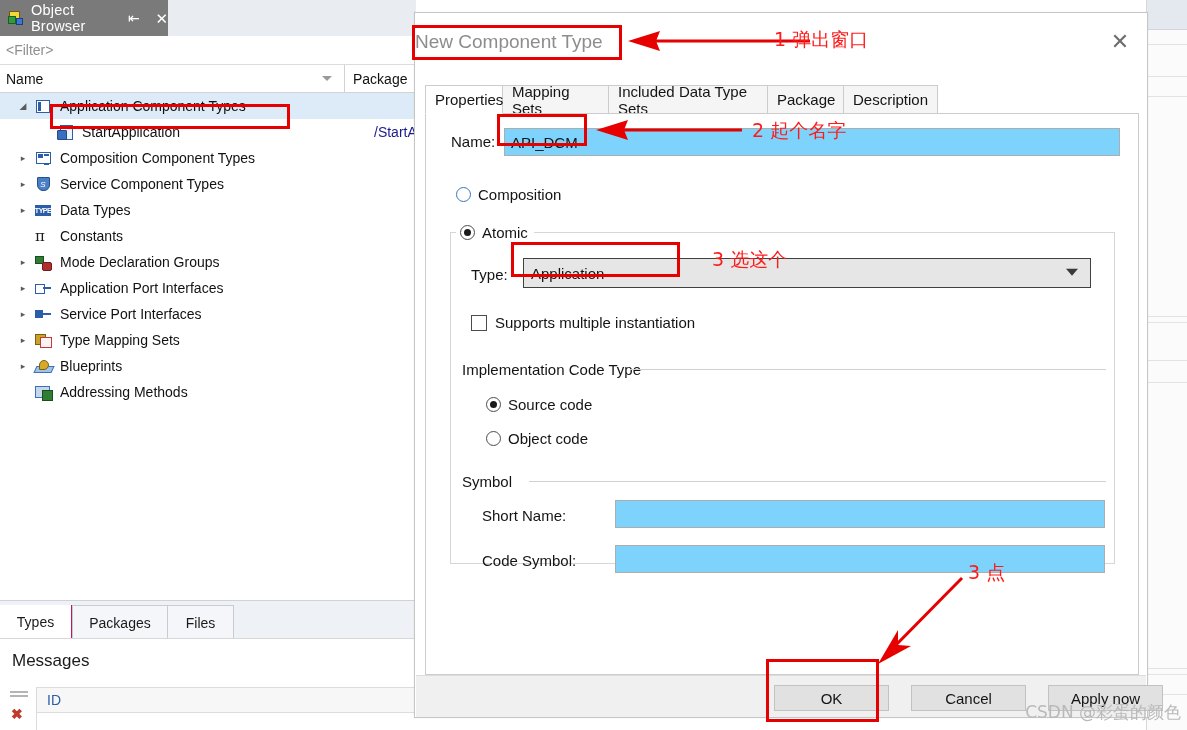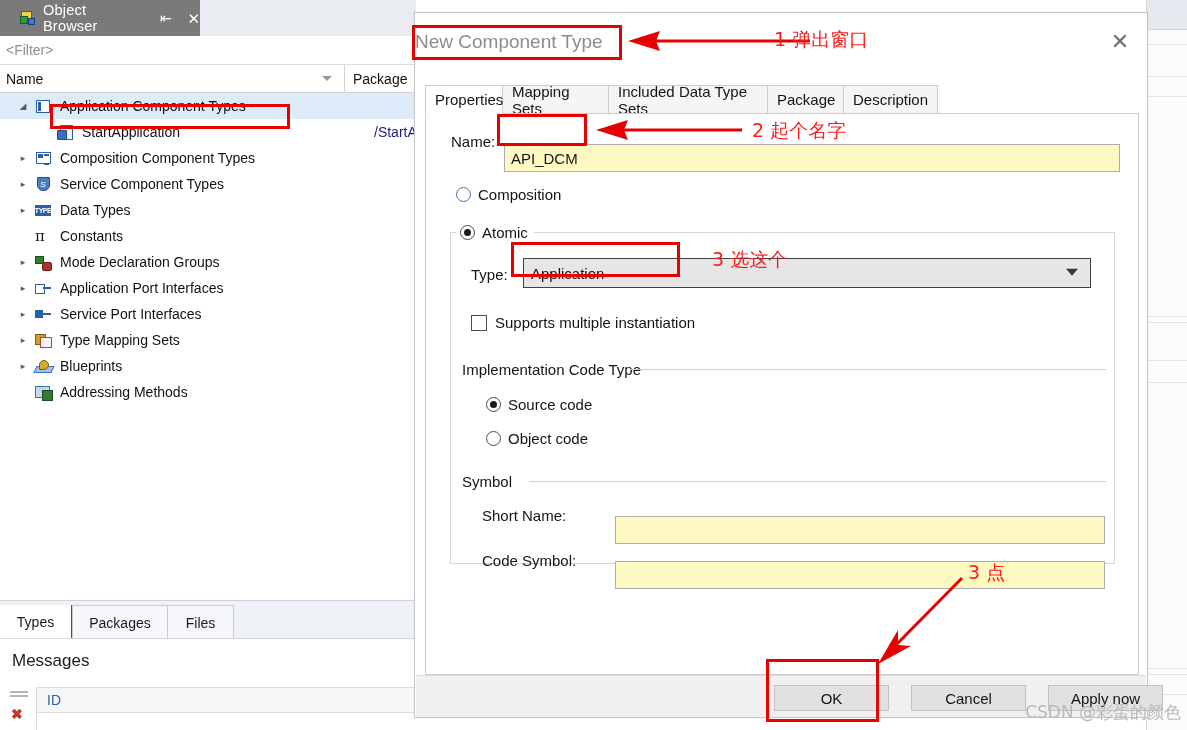--- a/index.html
+++ b/index.html
@@ -22,23 +22,23 @@
   .bg-right .hl { position: absolute; left: 0; right: 0; height: 1px; background: #e3e3e3; }
   .bg-right .tabstrip { position:absolute; left:0; right:0; top:0; height:30px; background:#e4e9f0; border-bottom:1px solid #cfd6e0;}
 
   
   .ob-panel { position: absolute; left: 0; top: 0; width: 416px; height: 600px; background: #ffffff; }
   .ob-tabbar {
     position: absolute; left: 0; top: 0; width: 416px; height: 36px;
     background: #e9edf2;
   }
   .ob-tab {
-    position: absolute; left: 0; top: 0; width: 200px; height: 36px;
+    position: absolute; left: 0; top: 0; width: 168px; height: 36px;
     background: #7a7a7a; color: #ffffff;
-    display: flex; align-items: center; padding-left: 20px; gap: 6px;
+    display: flex; align-items: center; padding-left: 8px; gap: 6px;
   }
   .ob-tab .title { font-size: 14.5px; letter-spacing: .2px; }
   .ob-icon-app {
     width: 17px; height: 15px; position: relative; flex: none;
   }
   .ob-icon-app .sq1 { position:absolute; left:1px; top:0px; width:11px; height:11px; background:#f2d73b; border:1px solid #6f5b12;}
   .ob-icon-app .sq2 { position:absolute; left:0px; top:5px; width:8px; height:8px; background:#2f9c3a; border:1px solid #1d5c24;}
   .ob-icon-app .sq3 { position:absolute; left:8px; top:7px; width:7px; height:7px; background:#3b76d8; border:1px solid #1e3f79;}
   .ob-pin, .ob-close { color:#ffffff; font-size:14px; line-height:1; cursor:pointer; }
   .ob-pin { margin-left: 12px; transform: scaleX(-1); }
@@ -135,22 +135,22 @@
   }
   .tab.active { background:#ffffff; border-bottom:1px solid #ffffff; z-index:2; }
 
   .tabpage {
     position:absolute; left:10px; top:100px; width:714px; height:562px;
     background:#ffffff; border:1px solid #cccccc;
   }
 
   .lbl { position:absolute; font-size:15px; color:#141414; }
   .txtfield {
-    position:absolute; background:#fef9c3; border:1px solid #adadad;
-    font-size:15px; color:#141414; padding:0 6px; display:flex; align-items:center;margin-top:16px;
+    position:absolute; background:#7dd3fc; border:1px solid #adadad;
+    font-size:15px; color:#141414; padding:0 6px; display:flex; align-items:center;
   }
   .radio-row { position:absolute; display:flex; align-items:center; gap:7px; font-size:15px; color:#141414;}
   .radio { width:15px; height:15px; border-radius:50%; border:1.4px solid #3a76b8; background:#fff; flex:none; position:relative;}
   .radio.dark { border-color:#4c4c4c; }
   .radio.on:after { content:""; position:absolute; left:3px; top:3px; width:7px; height:7px; border-radius:50%; background:#1a1a1a;}
 
   .groupbox { position:absolute; border:1px solid #d6d6d6; border-top:none; }
   .groupbox .gb-top-l { position:absolute; left:0; top:0; width:9px; height:1px; background:#d6d6d6; }
   .groupbox .gb-top-r { position:absolute; right:0; top:0; height:1px; background:#d6d6d6; }
 

